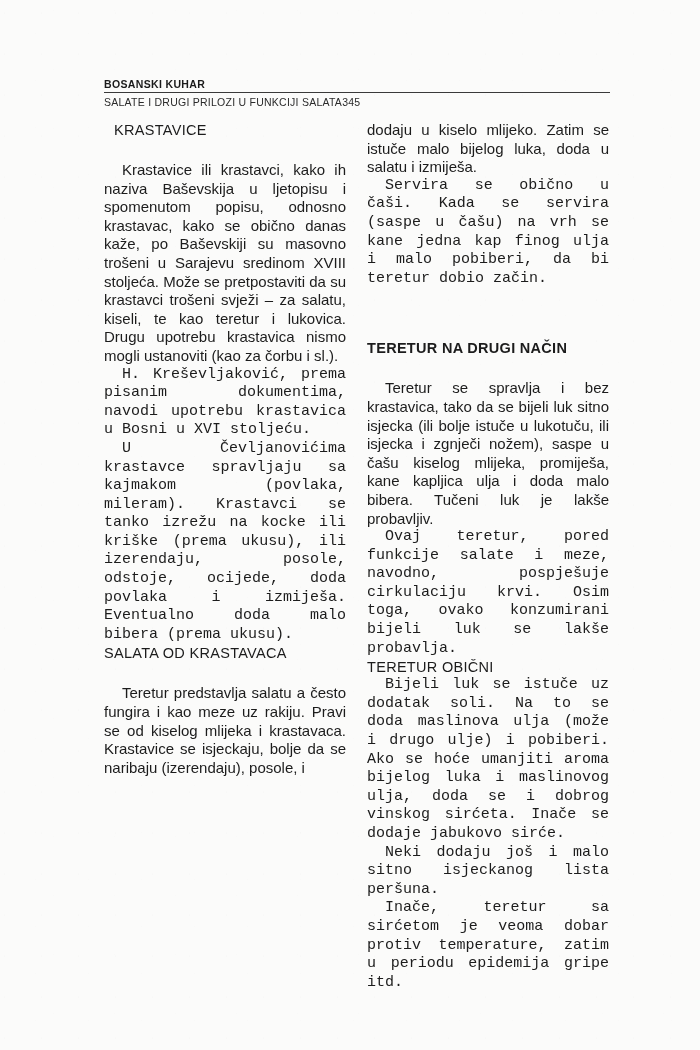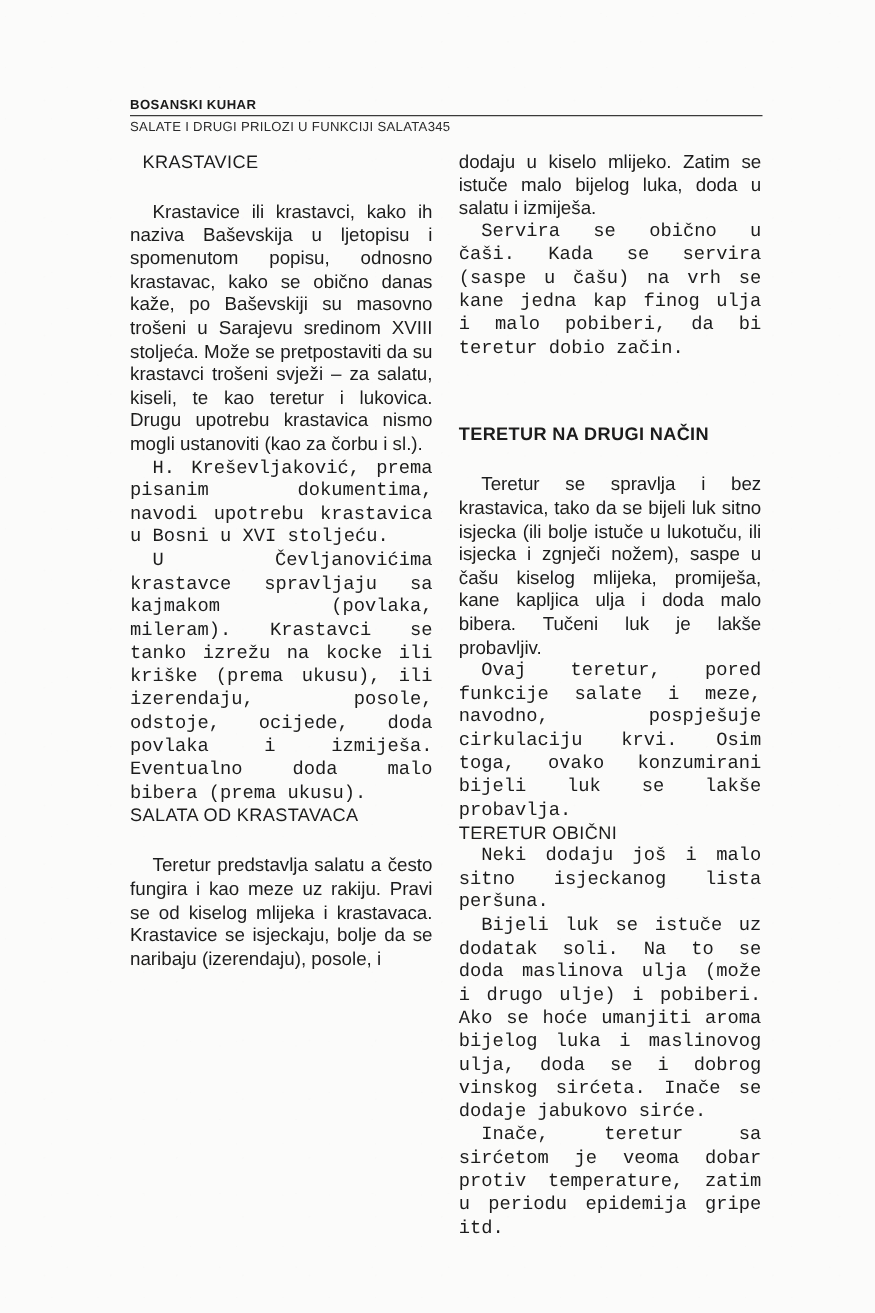--- a/index.html
+++ b/index.html
@@ -139,21 +139,21 @@
 
     <div class="col">
       <p class="para noindent">dodaju u kiselo mlijeko. Zatim se istuče malo bijelog luka, doda u salatu i izmiješa.</p>
       <p class="para follow">Servira se obično u čaši. Kada se servira (saspe u čašu) na vrh se kane jedna kap finog ulja i malo pobiberi, da bi teretur dobio začin.</p>
 
       <h2 class="section spaced">TERETUR NA DRUGI NAČIN</h2>
       <p class="para top">Teretur se spravlja i bez krastavica, tako da se bijeli luk sitno isjecka (ili bolje istuče u lukotuču, ili isjecka i zgnječi nožem), saspe u čašu kiselog mlijeka, promiješa, kane kapljica ulja i doda malo bibera. Tučeni luk je lakše probavljiv.</p>
       <p class="para follow">Ovaj teretur, pored funkcije salate i meze, navodno, pospješuje cirkulaciju krvi. Osim toga, ovako konzumirani bijeli luk se lakše probavlja.</p>
 
       <h2 class="section spaced-lg">TERETUR OBIČNI</h2>
+      <p class="para follow">Bijeli luk se istuče uz dodatak soli. Na to se doda maslinova ulja (može i drugo ulje) i pobiberi. Ako se hoće umanjiti aroma bijelog luka i maslinovog ulja, doda se i dobrog vinskog sirćeta. Inače se dodaje jabukovo sirće.</p>
       <p class="para follow">Neki dodaju još i malo sitno isjeckanog lista peršuna.</p>
-      <p class="para follow">Bijeli luk se istuče uz dodatak soli. Na to se doda maslinova ulja (može i drugo ulje) i pobiberi. Ako se hoće umanjiti aroma bijelog luka i maslinovog ulja, doda se i dobrog vinskog sirćeta. Inače se dodaje jabukovo sirće.</p>
       <p class="para follow">Inače, teretur sa sirćetom je veoma dobar protiv temperature, zatim u periodu epidemija gripe itd.</p>
     </div>
 
   </div>
 </div>
 
 <div class="speckle"></div>
 
 </body></html>

